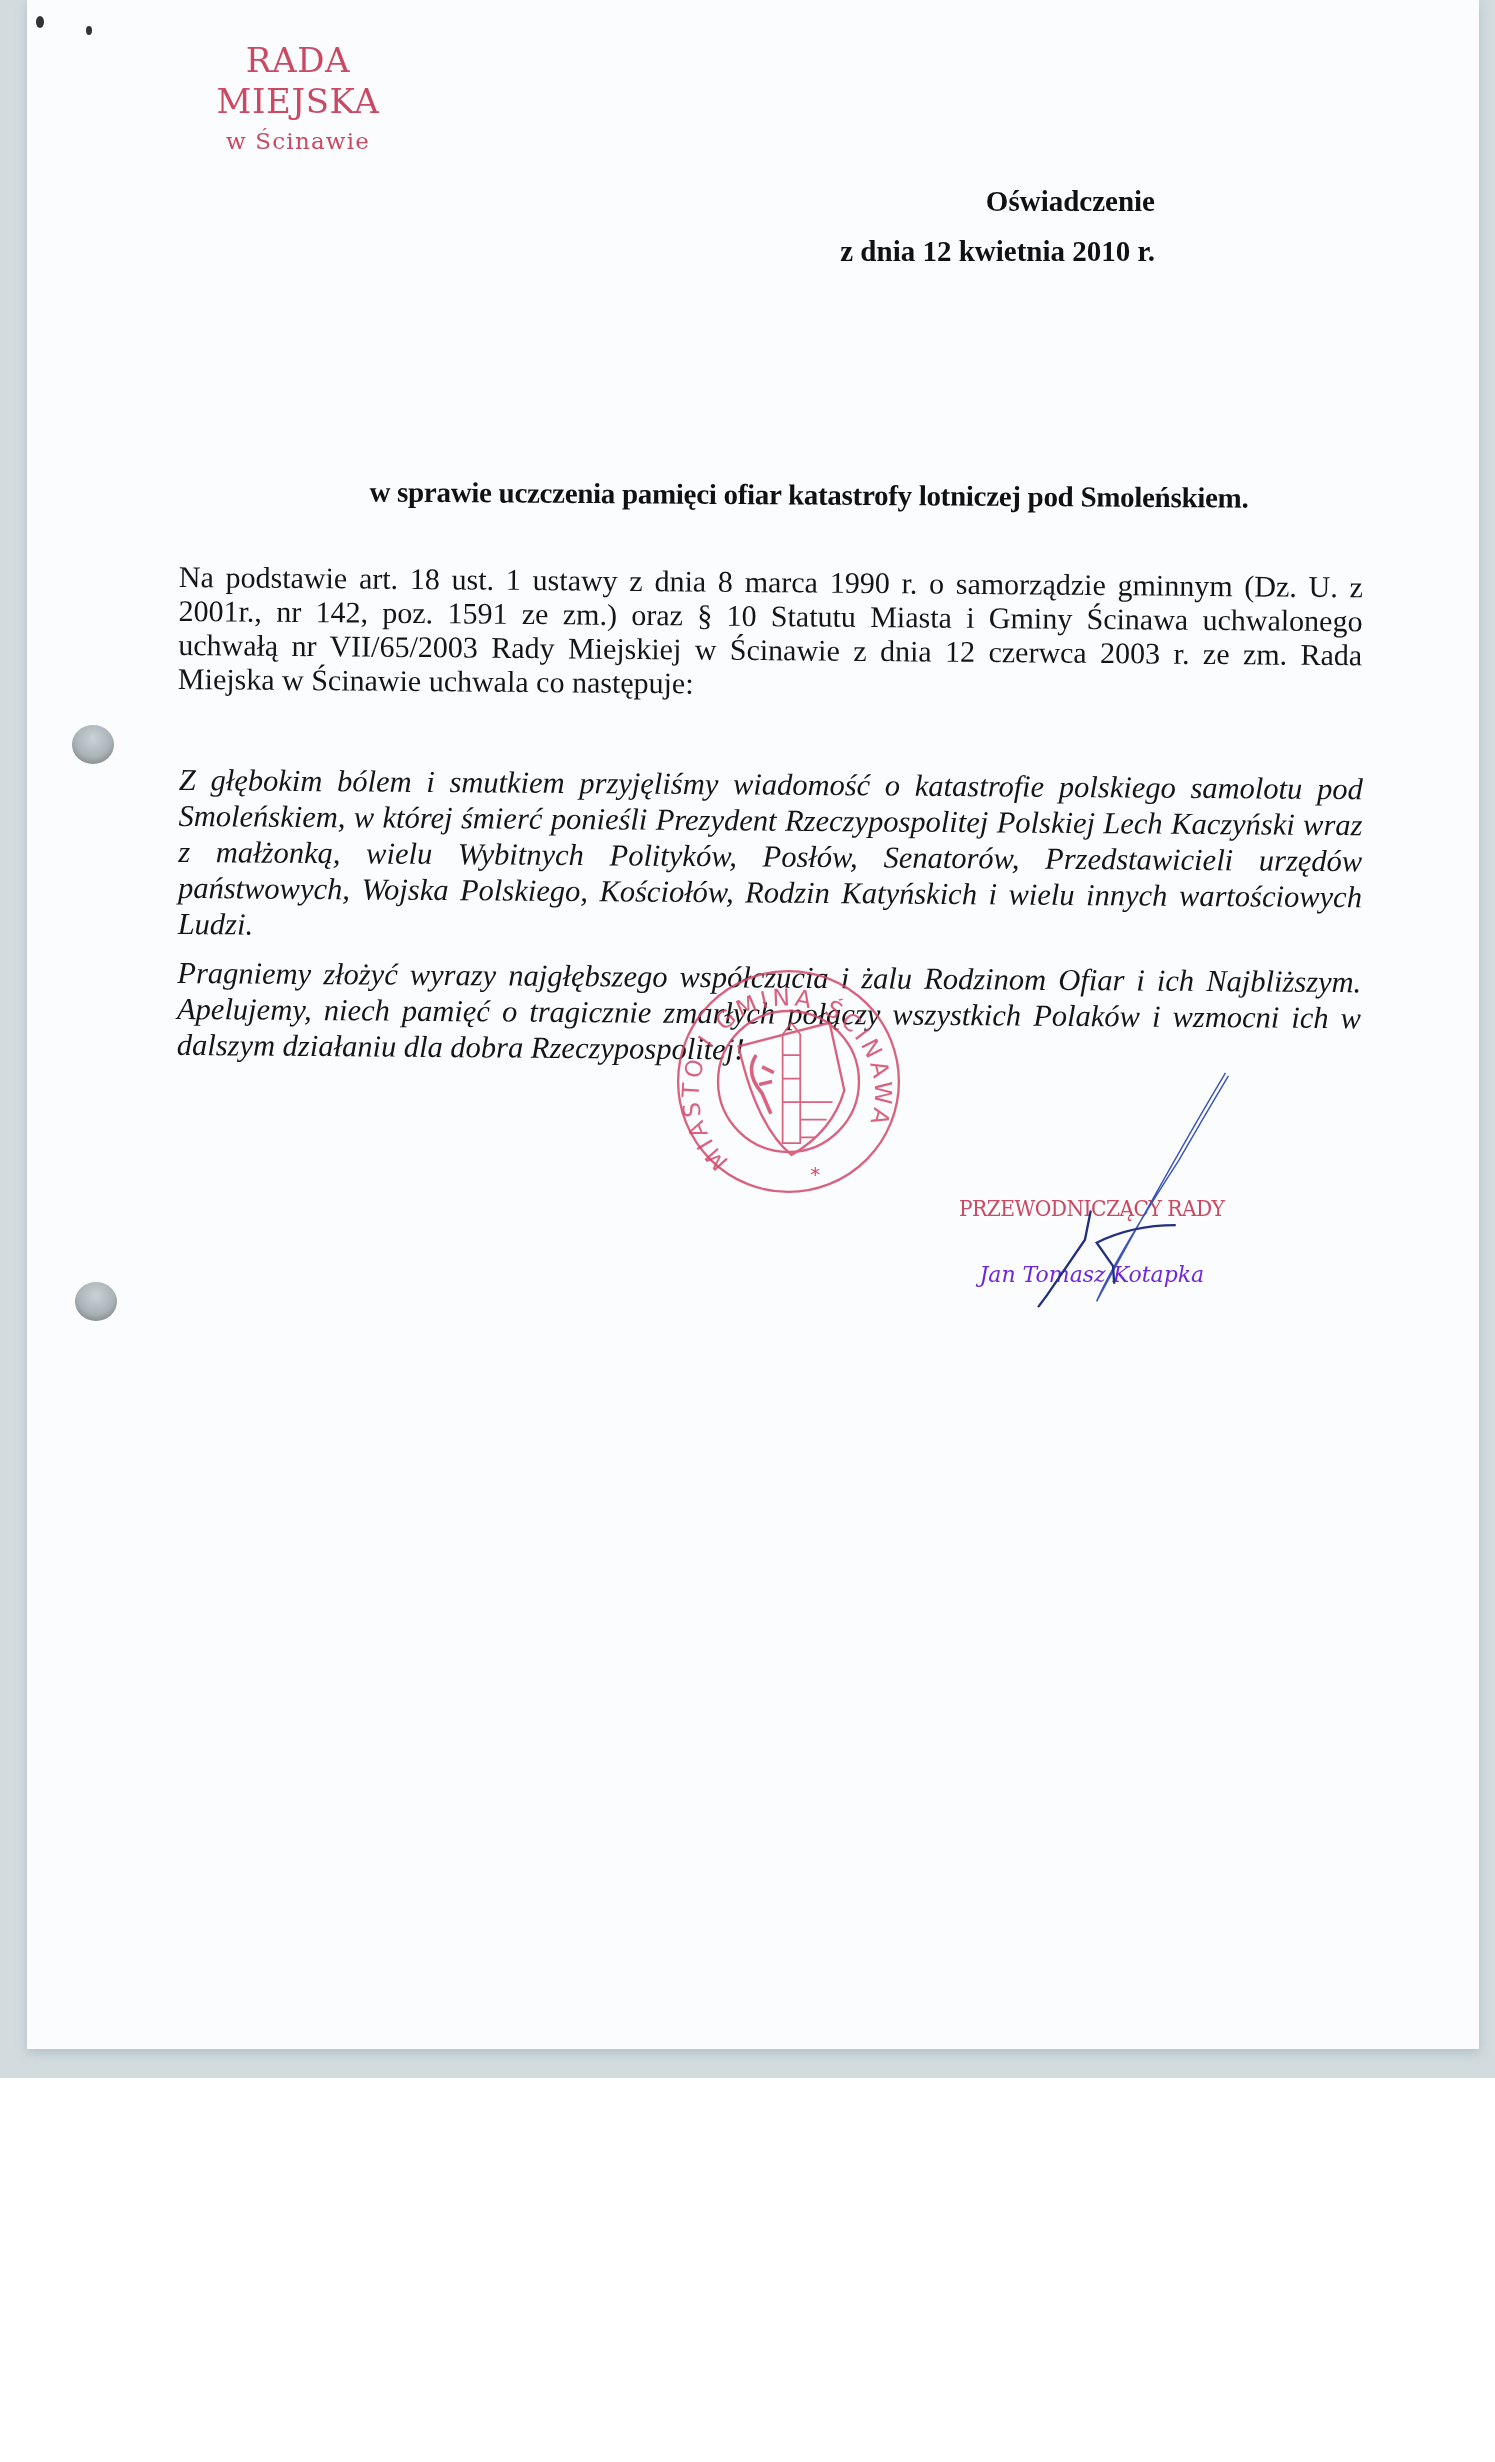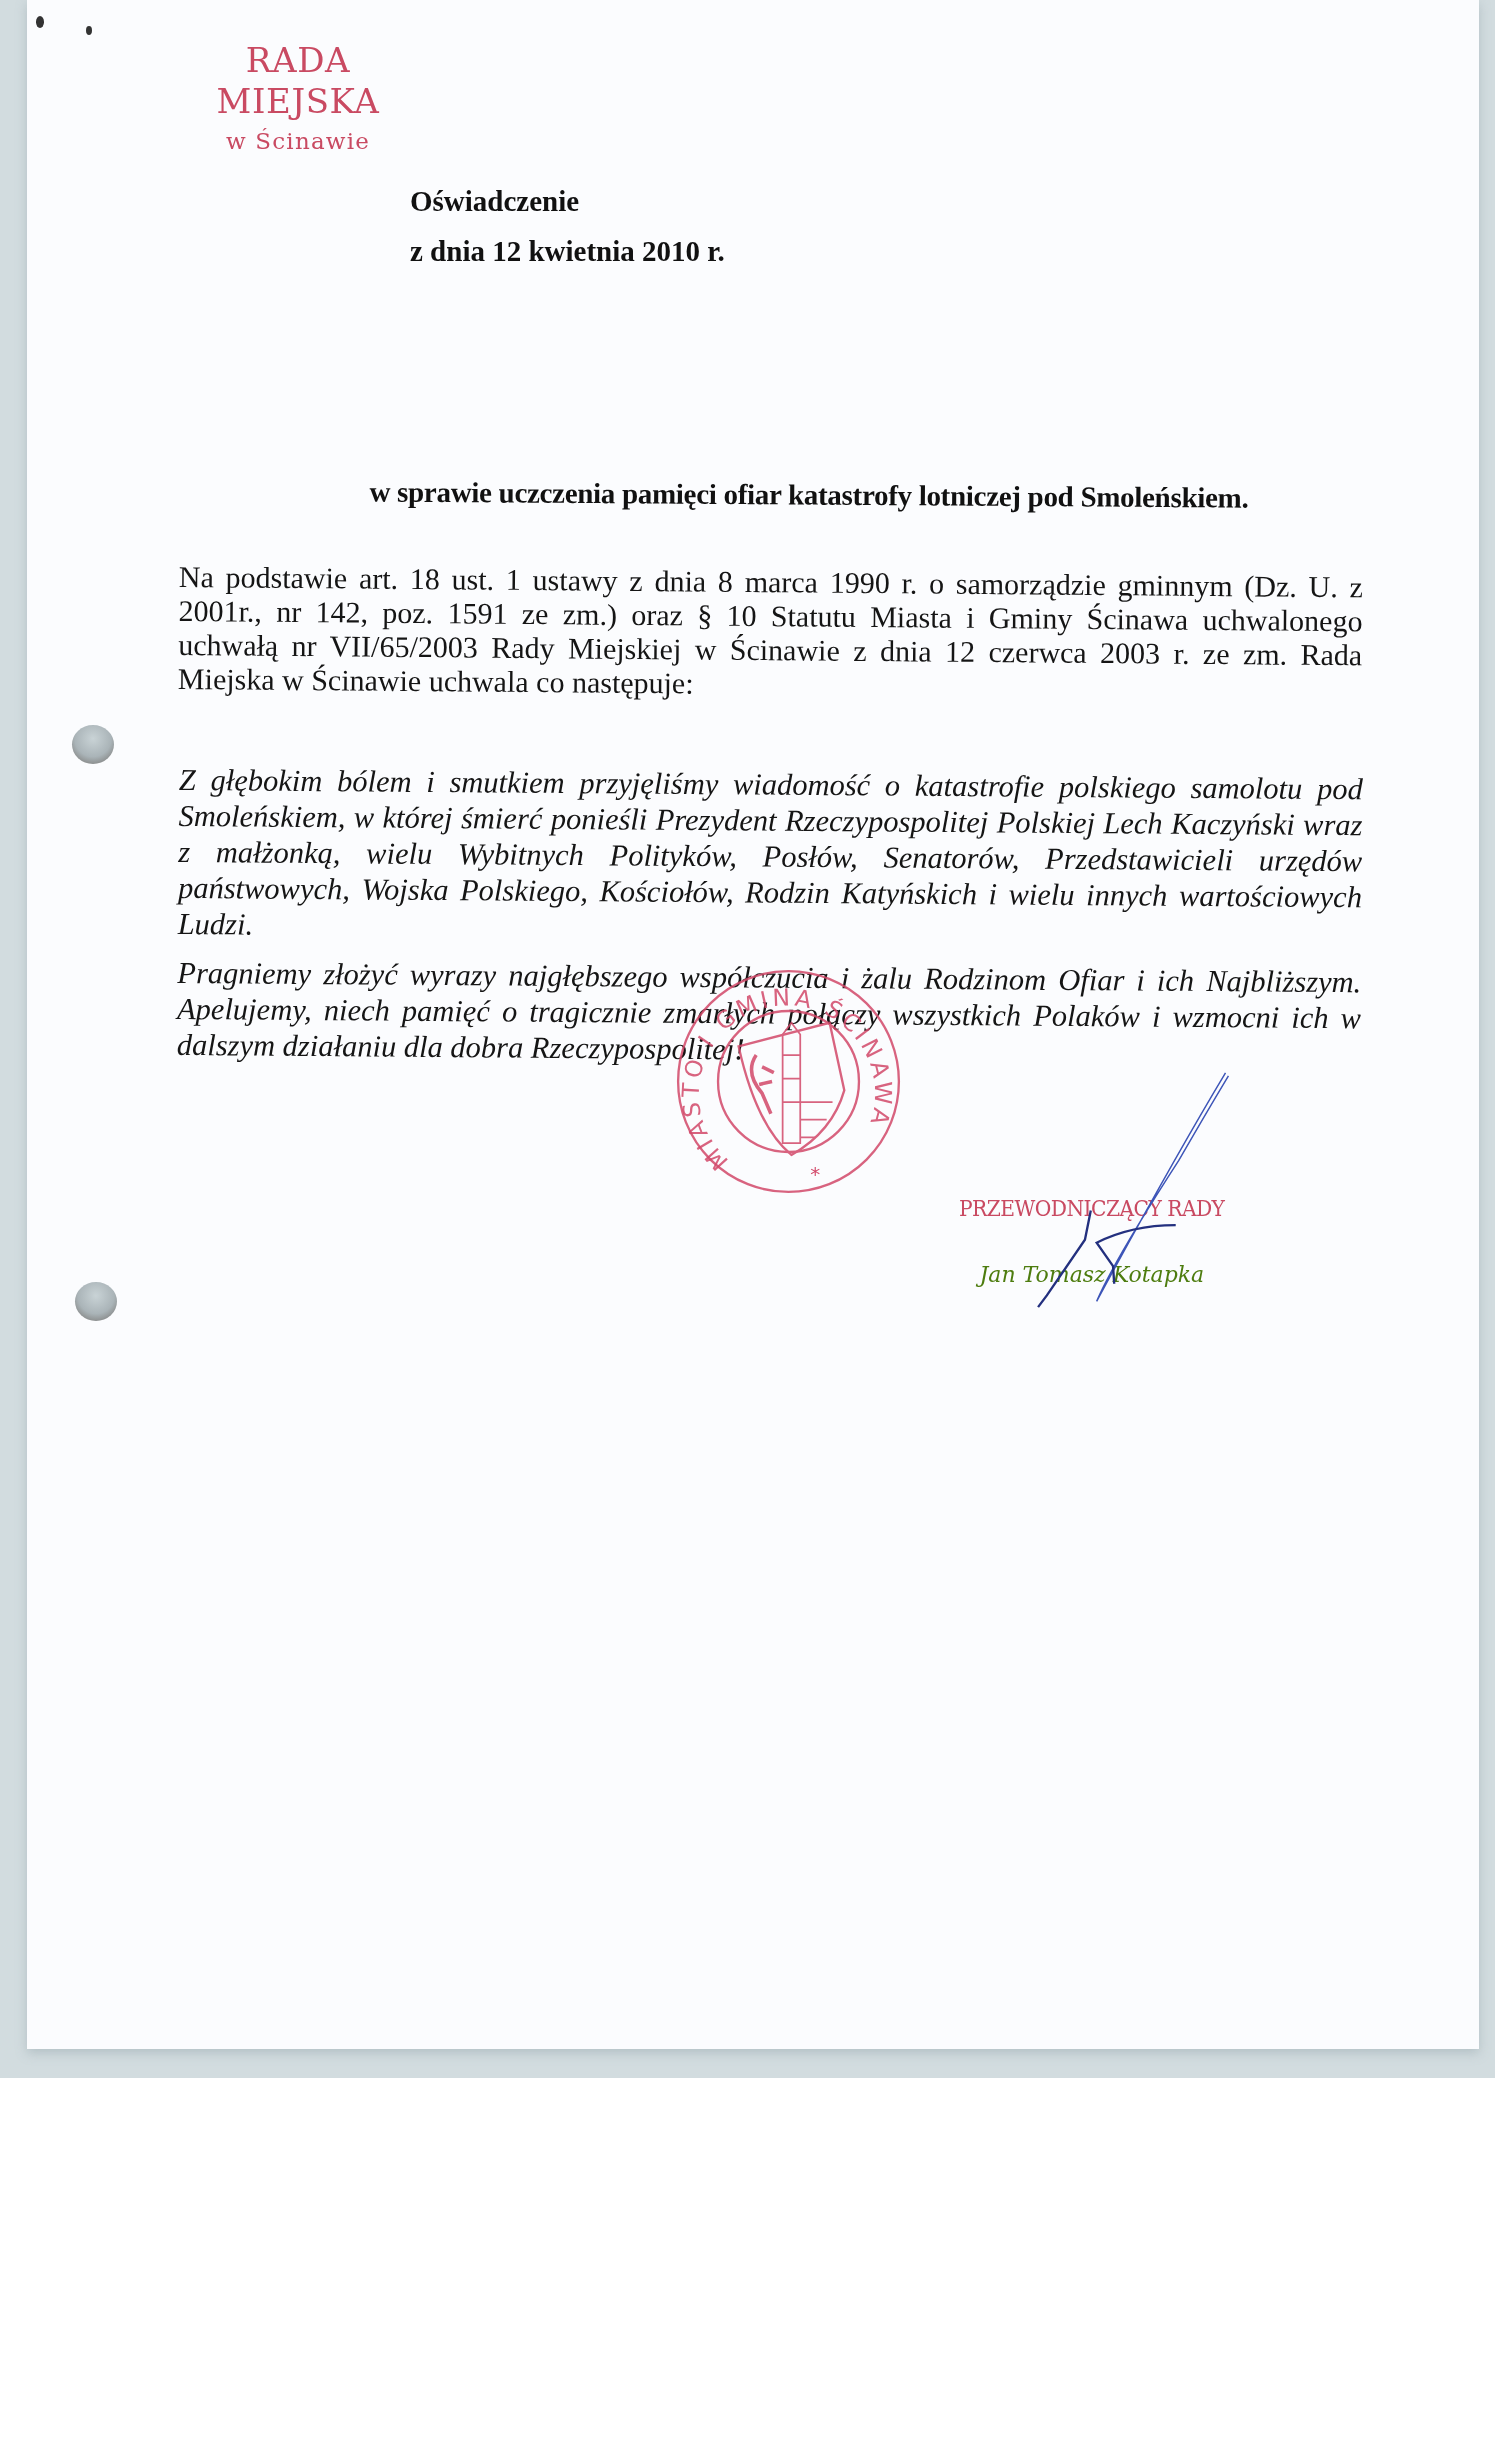--- a/index.html
+++ b/index.html
@@ -3,31 +3,31 @@
 <meta charset="utf-8">
 <style>
   html, body { margin:0; padding:0; }
   body { width:1495px; height:2462px; background:#ffffff; position:relative; overflow:hidden; font-family:"Liberation Serif", serif; }
   .scan-bed { position:absolute; left:0; top:0; width:1495px; height:2078px; background:#d2dcdf; }
   .paper { position:absolute; left:27px; top:0; width:1452px; height:2049px; background:#fbfcfe; box-shadow: 0 3.5px 10.6px rgba(120,140,150,0.35); }
   .abs { position:absolute; }
   .header-stamp { left:175px; top:40px; width:246px; text-align:center; font-family:"DejaVu Serif", serif; color:#c94a62; }
   .header-stamp .l1 { font-size:34px; letter-spacing:0.6px; line-height:41px; }
   .header-stamp .l2 { font-size:23px; line-height:39px; letter-spacing:1.2px; }
-  .titles { left:410px; top:176px; width:745px; text-align:left; font-weight:bold; font-size:29px; color:#111; }
+  .titles { left:410px; top:176px; width:745px; text-align:right; font-weight:bold; font-size:29px; color:#111; }
   .titles div { height:50px; line-height:50px; }
   .subject { left:293px; top:475px; width:1032px; text-align:center; font-weight:bold; font-size:29px; color:#111; transform:rotate(0.4deg); transform-origin:left center; letter-spacing:-0.3px; }
   .basis { left:179px; top:560px; width:1184px; font-size:30px; line-height:34px; color:#151515; text-align:justify; transform:rotate(0.5deg); transform-origin:left top; }
   .basis p { margin:0; }
   .italic-block { left:179px; top:762px; width:1184px; font-style:italic; font-size:30.5px; line-height:36px; color:#151515; text-align:justify; transform:rotate(0.45deg); transform-origin:left top; }
   .italic-block p { margin:0 0 13px 0; }
   .seal { left:674px; top:967px; width:229px; height:229px; }
   .sig-block { left:959px; top:1196px; width:328px; }
   .sig-title { font-family:"DejaVu Serif", serif; font-size:22px; color:#c94a62; letter-spacing:-0.6px; transform:scaleX(0.92); transform-origin:left; }
-  .sig-name { font-family:"DejaVu Serif", serif; font-style:italic; font-size:22px; color:#4d7c0f; margin-top:41px; padding-left:20.5px; }
+  .sig-name { font-family:"DejaVu Serif", serif; font-style:italic; font-size:22px; color:#6d28d9; margin-top:41px; padding-left:20.5px; }
   .signature { left:1026px; top:1067px; width:235px; height:246px; }
   .punch { position:absolute; width:42px; height:39px; border-radius:50%; background: radial-gradient(circle at 50% 35%, #c9d3d6 0%, #aab4b8 55%, #6e6a66 100%); }
   .mark { position:absolute; width:8.2px; height:11.7px; border-radius:50%; background:#333; }
 </style>
 </head>
 <body>
 
 <div class="scan-bed"></div>
 <div class="paper"></div>
 

